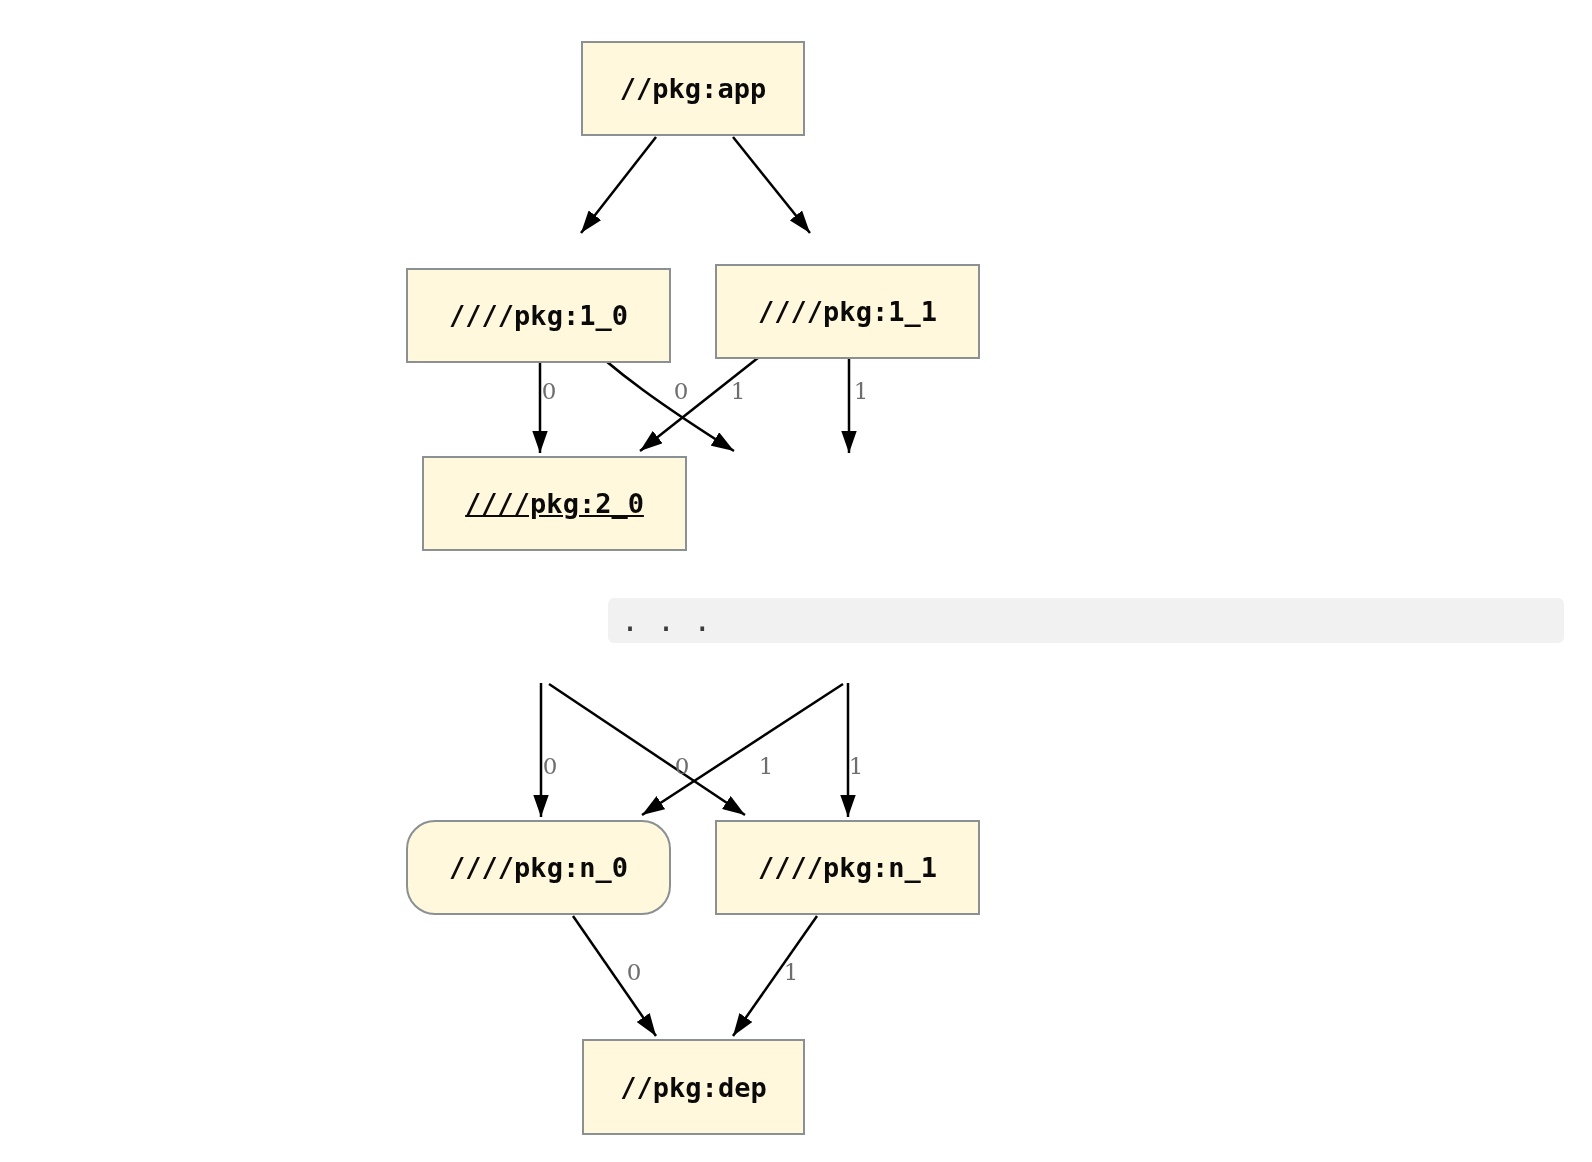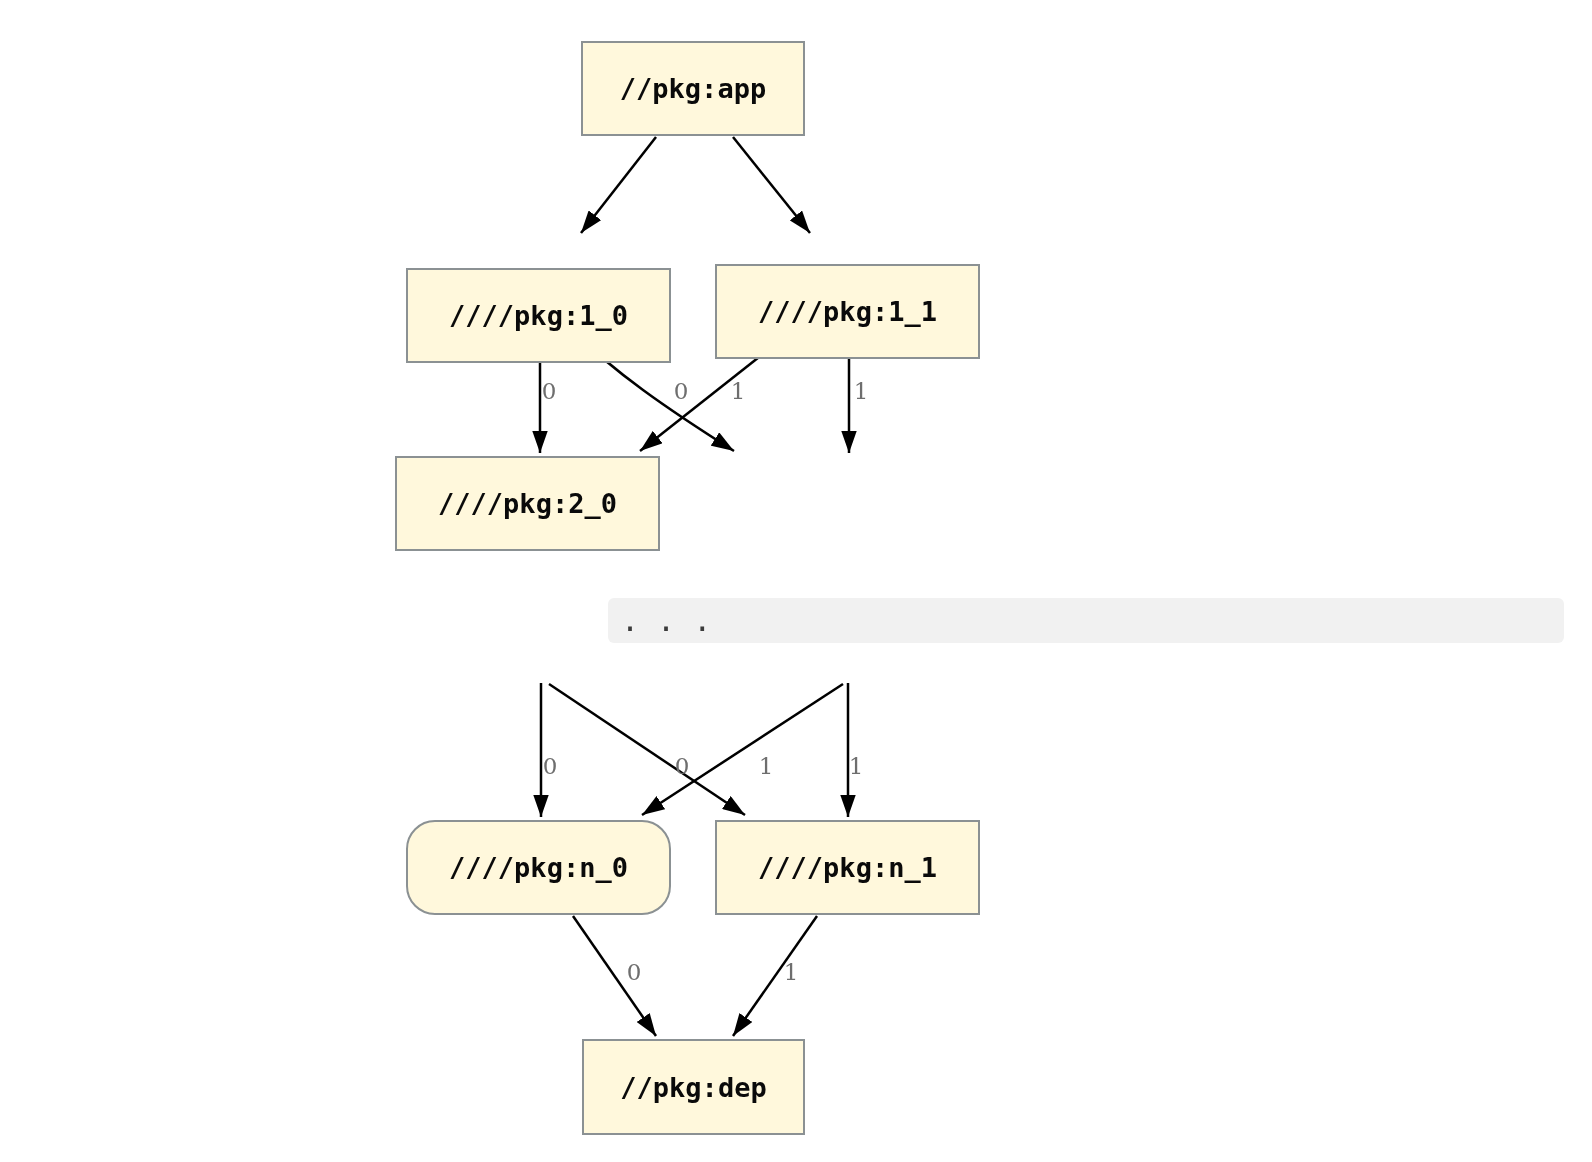--- a/index.html
+++ b/index.html
@@ -94,21 +94,21 @@
 
   <div class="node" style="left:581px; top:41px; width:224px; height:95px;">
     <span>//pkg:app</span>
   </div>
   <div class="node" style="left:406px; top:235px; width:265px; height:95px;margin-top:33px;">
     <span>////pkg:1_0</span>
   </div>
   <div class="node" style="left:715px; top:246px; width:265px; height:95px;margin-top:18px;">
     <span>////pkg:1_1</span>
   </div>
-  <div class="node" style="left:395px; top:456px; width:265px; height:95px;">
+  <div class="node" style="left:422px; top:456px; width:265px; height:95px;text-decoration:underline;">
     <span>////pkg:2_0</span>
   </div>
 
   <div class="edge-label" style="left:549px; top:391px;">0</div>
   <div class="edge-label" style="left:681px; top:391px;">0</div>
   <div class="edge-label" style="left:738px; top:391px;">1</div>
   <div class="edge-label" style="left:861px; top:391px;">1</div>
 
   <div class="separator-bar">
     <span class="ellipsis">. . .</span>

